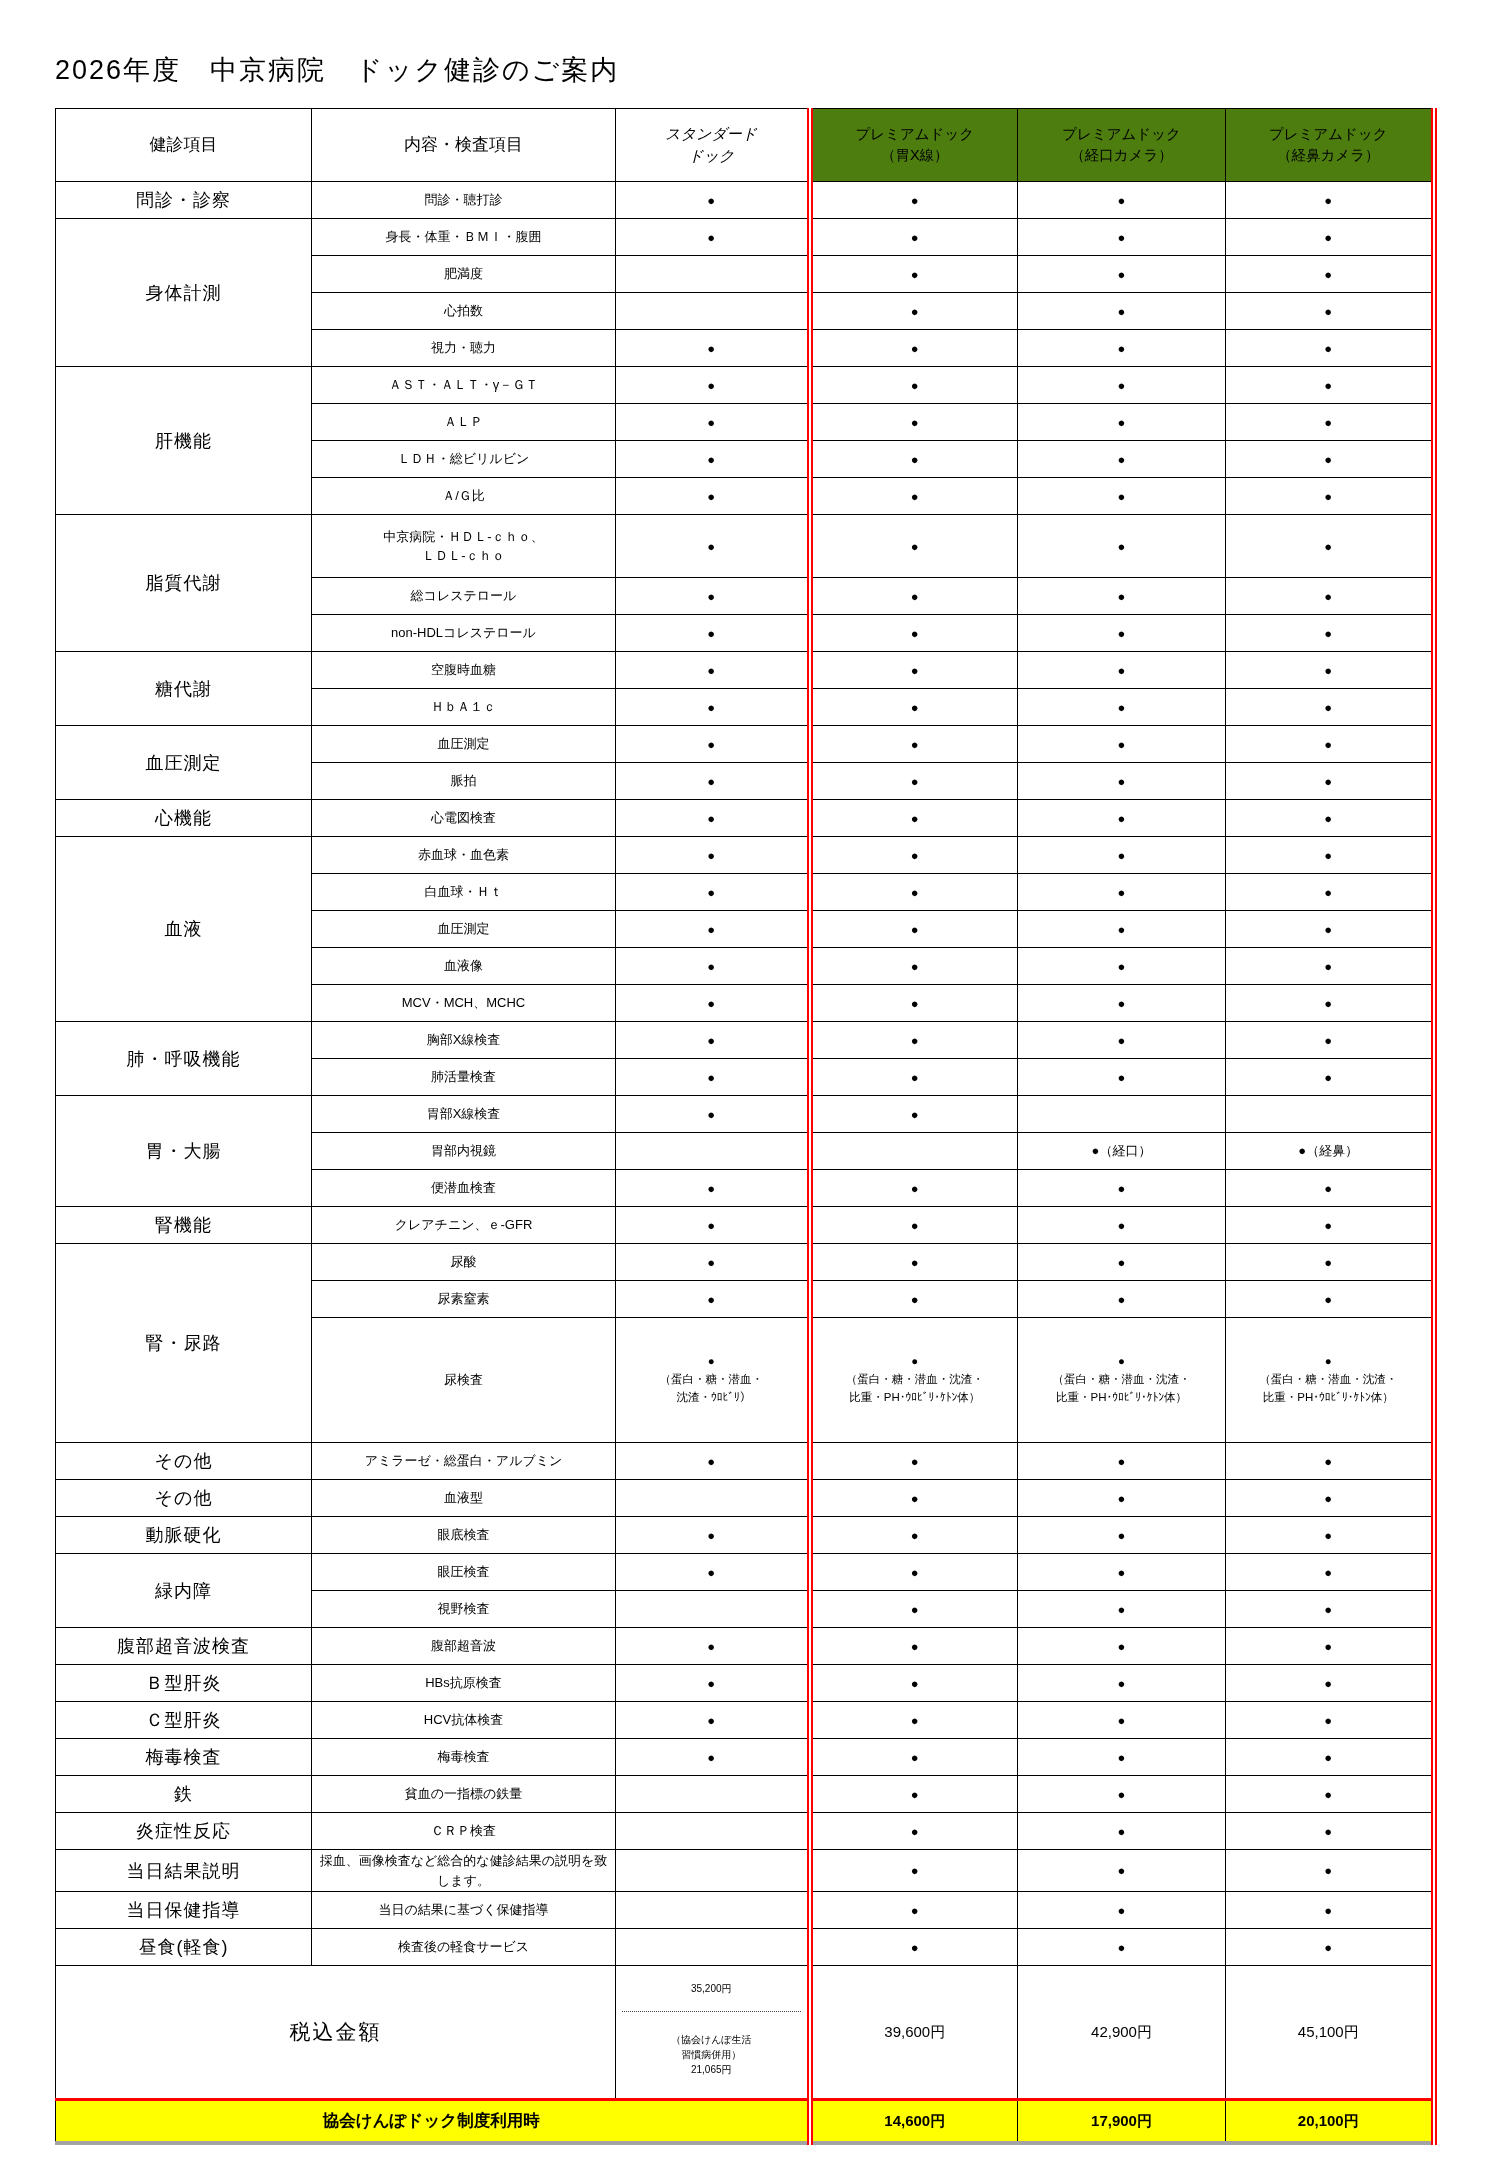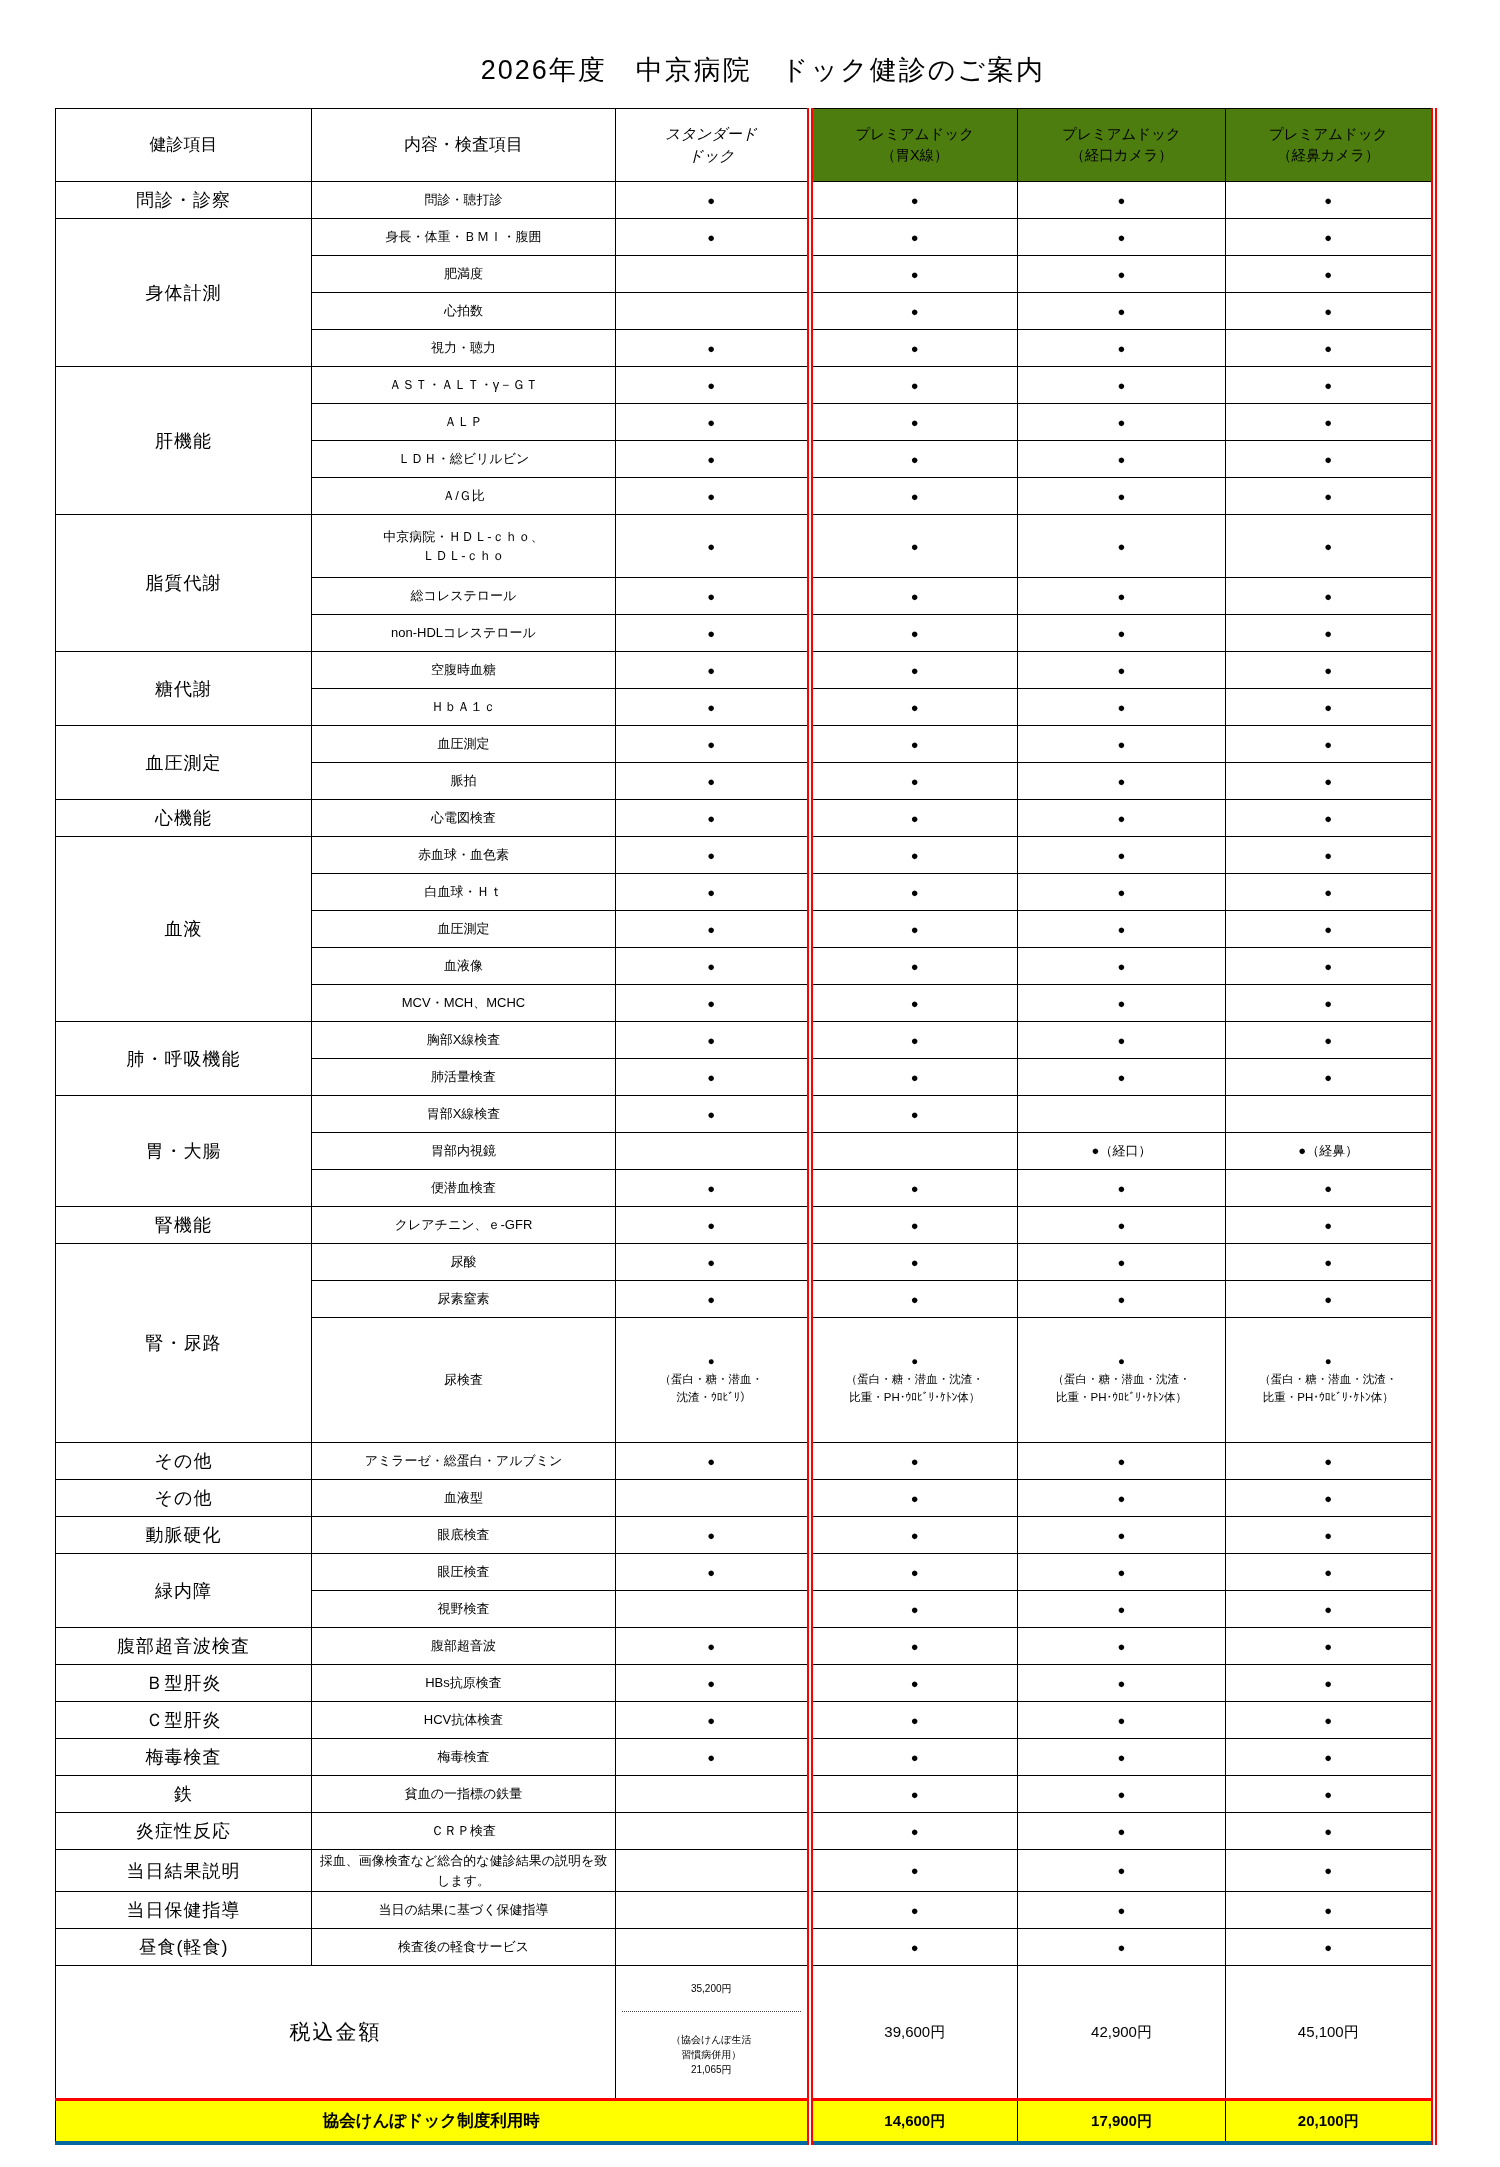--- a/index.html
+++ b/index.html
@@ -4,21 +4,21 @@
 <style>
   html,body{margin:0;padding:0;background:#ffffff;}
   body{
     width:1500px;height:2167px;position:relative;
     font-family:"Liberation Sans","DejaVu Sans",sans-serif;
     color:#000;
   }
   .title{
     margin:52px 0 20px 55px;
     width:990px;
-    text-align:right;
+    text-align:left;
     font-size:27px;
     letter-spacing:2px;
     font-weight:400;
   }
   table.dock{
     margin-left:55px;
     border-collapse:collapse;
     table-layout:fixed;
     width:1378px;
   }
@@ -58,21 +58,21 @@
   .pstack .p1{flex:0 0 44px;display:flex;align-items:center;justify-content:center;}
   .pstack .psep{border-top:1.5px dotted #444;margin:0 4px;}
   .pstack .p2{flex:1;display:flex;align-items:center;justify-content:center;white-space:pre-line;line-height:1.5;}
   td.price-prem{font-size:15px;margin-top:24px;}
 
   
   tr.kenpo-row td{
     height:38px;
     background:#ffff00;
     border-top:3px solid #ff0000;
-    border-bottom:4px solid #0369a1;
+    border-bottom:4px solid #a3a3a3;
     font-weight:bold;
   }
   td.kenpo-label{
     text-align:right;
     font-size:16.5px;
     padding-right:10px;
     border-left:3px solid #ff0000;
   }
   td.kenpo-val{font-size:15px;}
 

